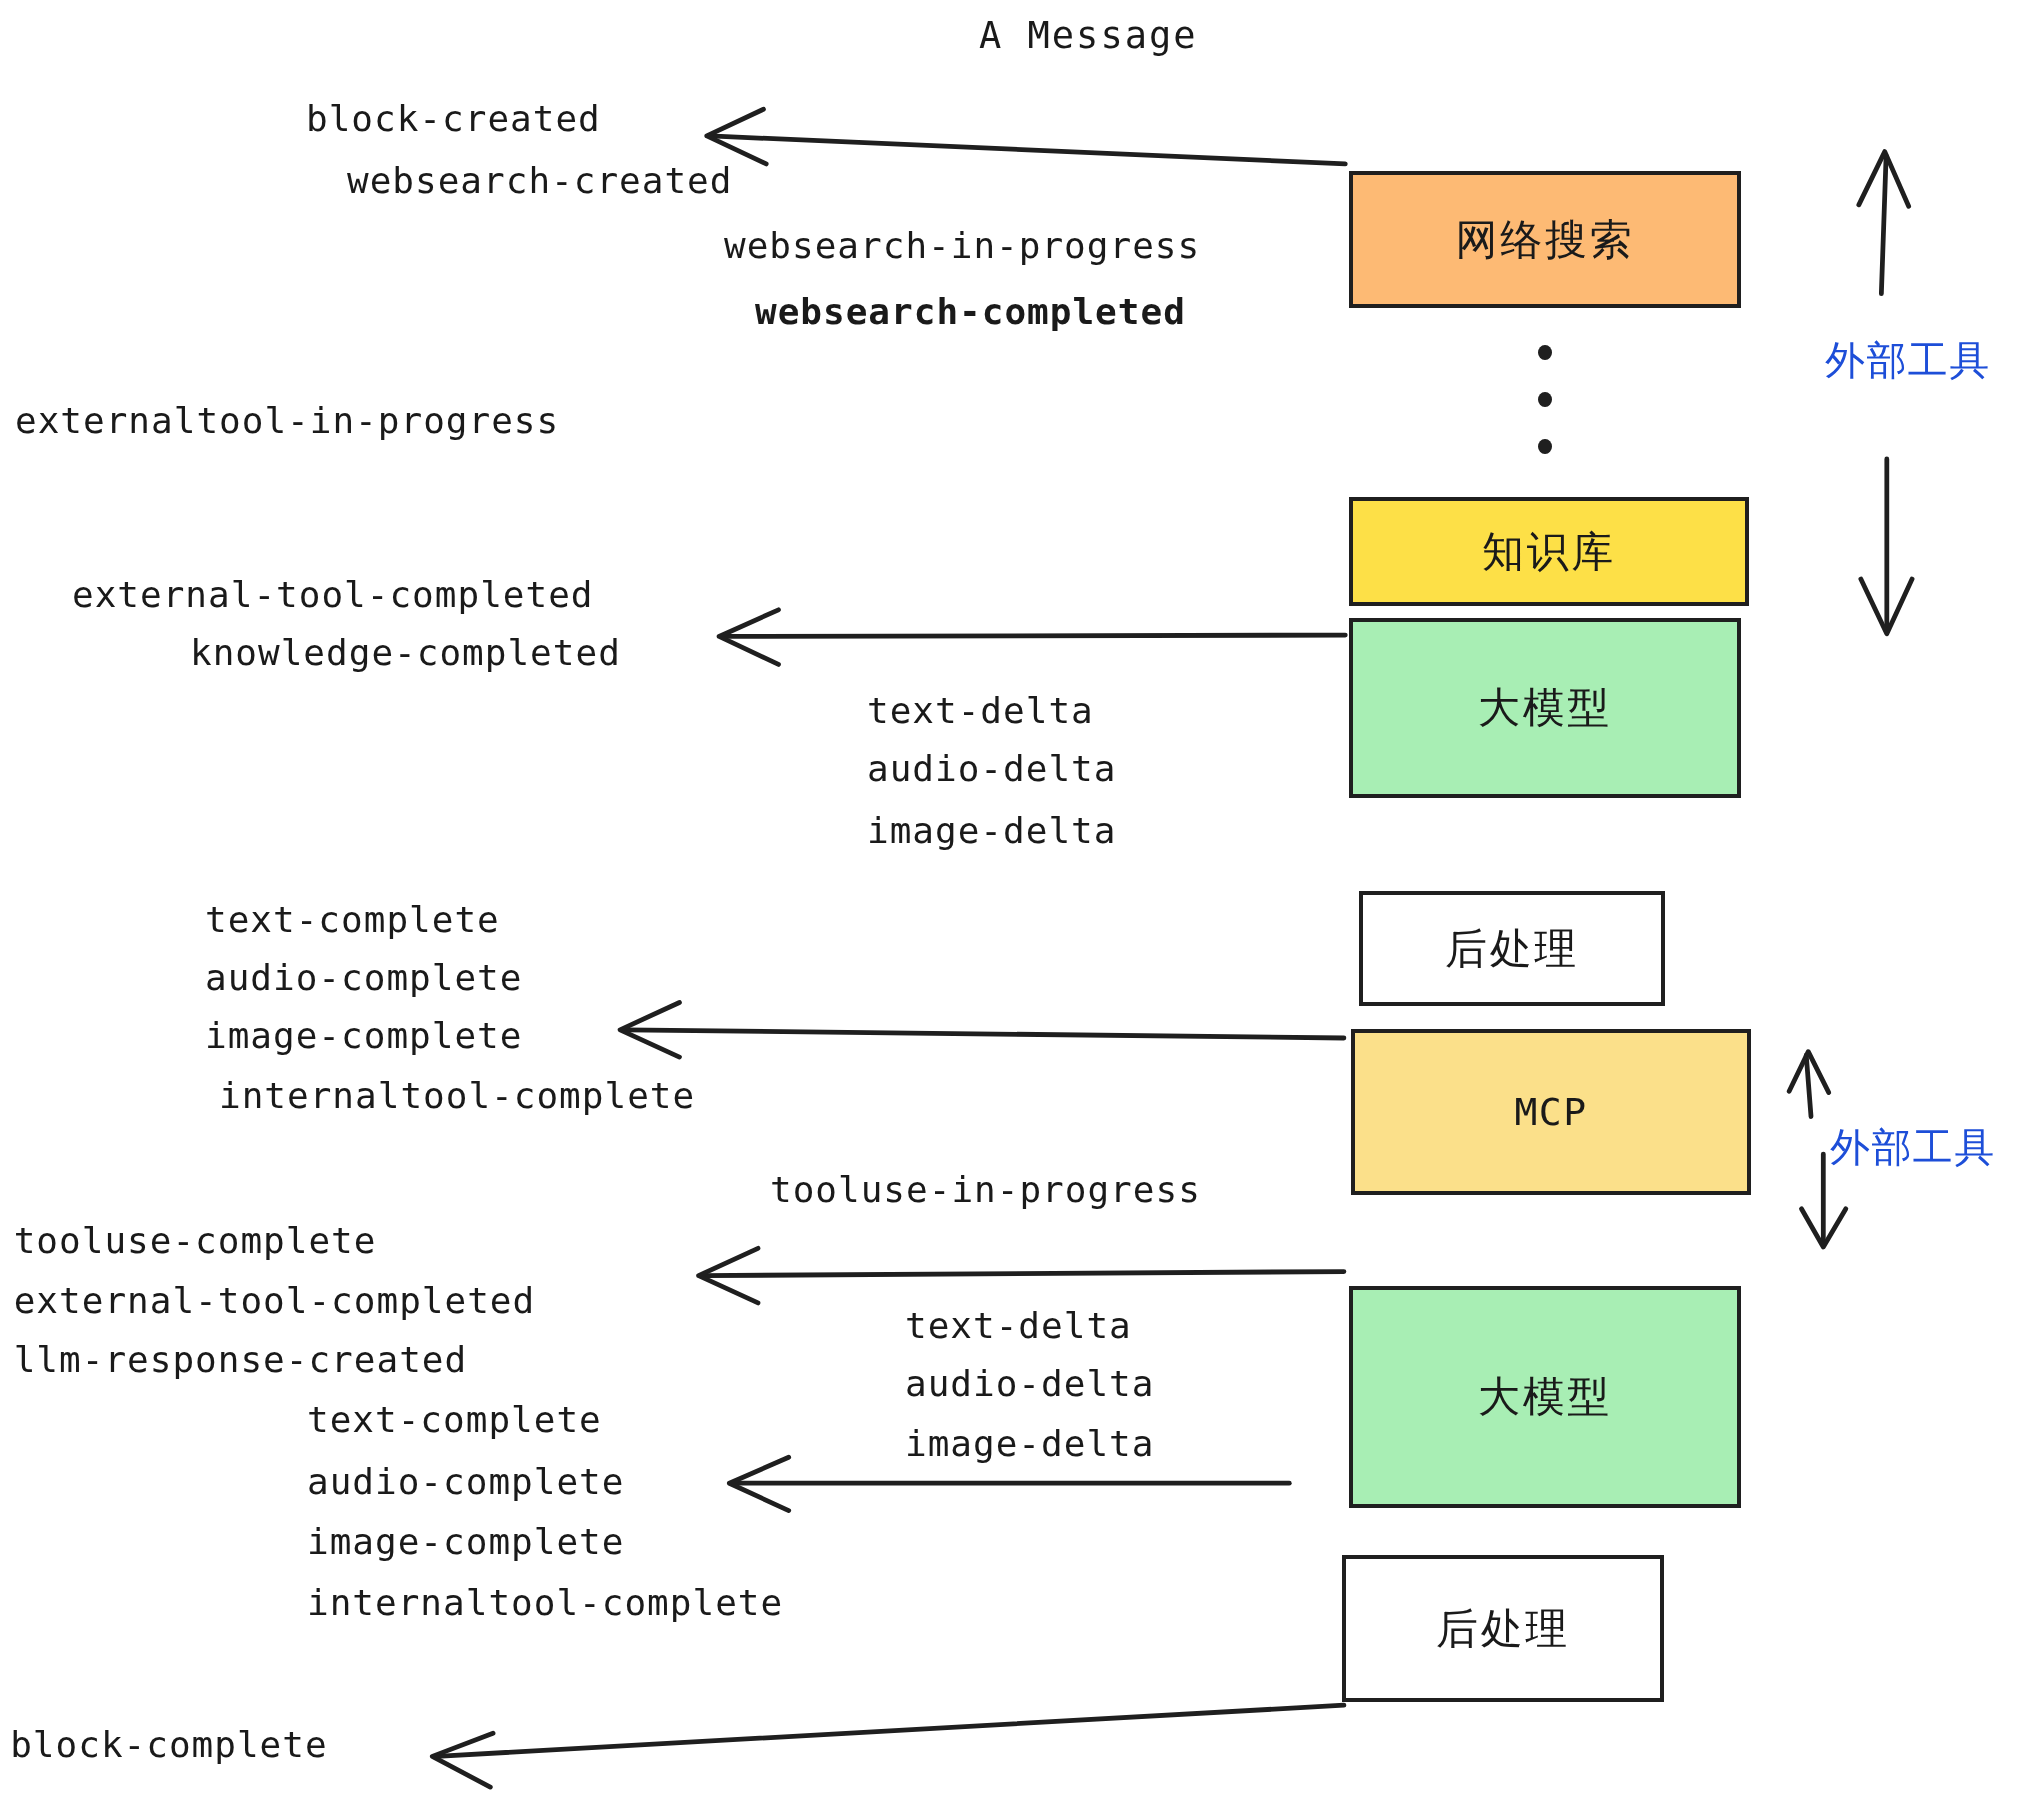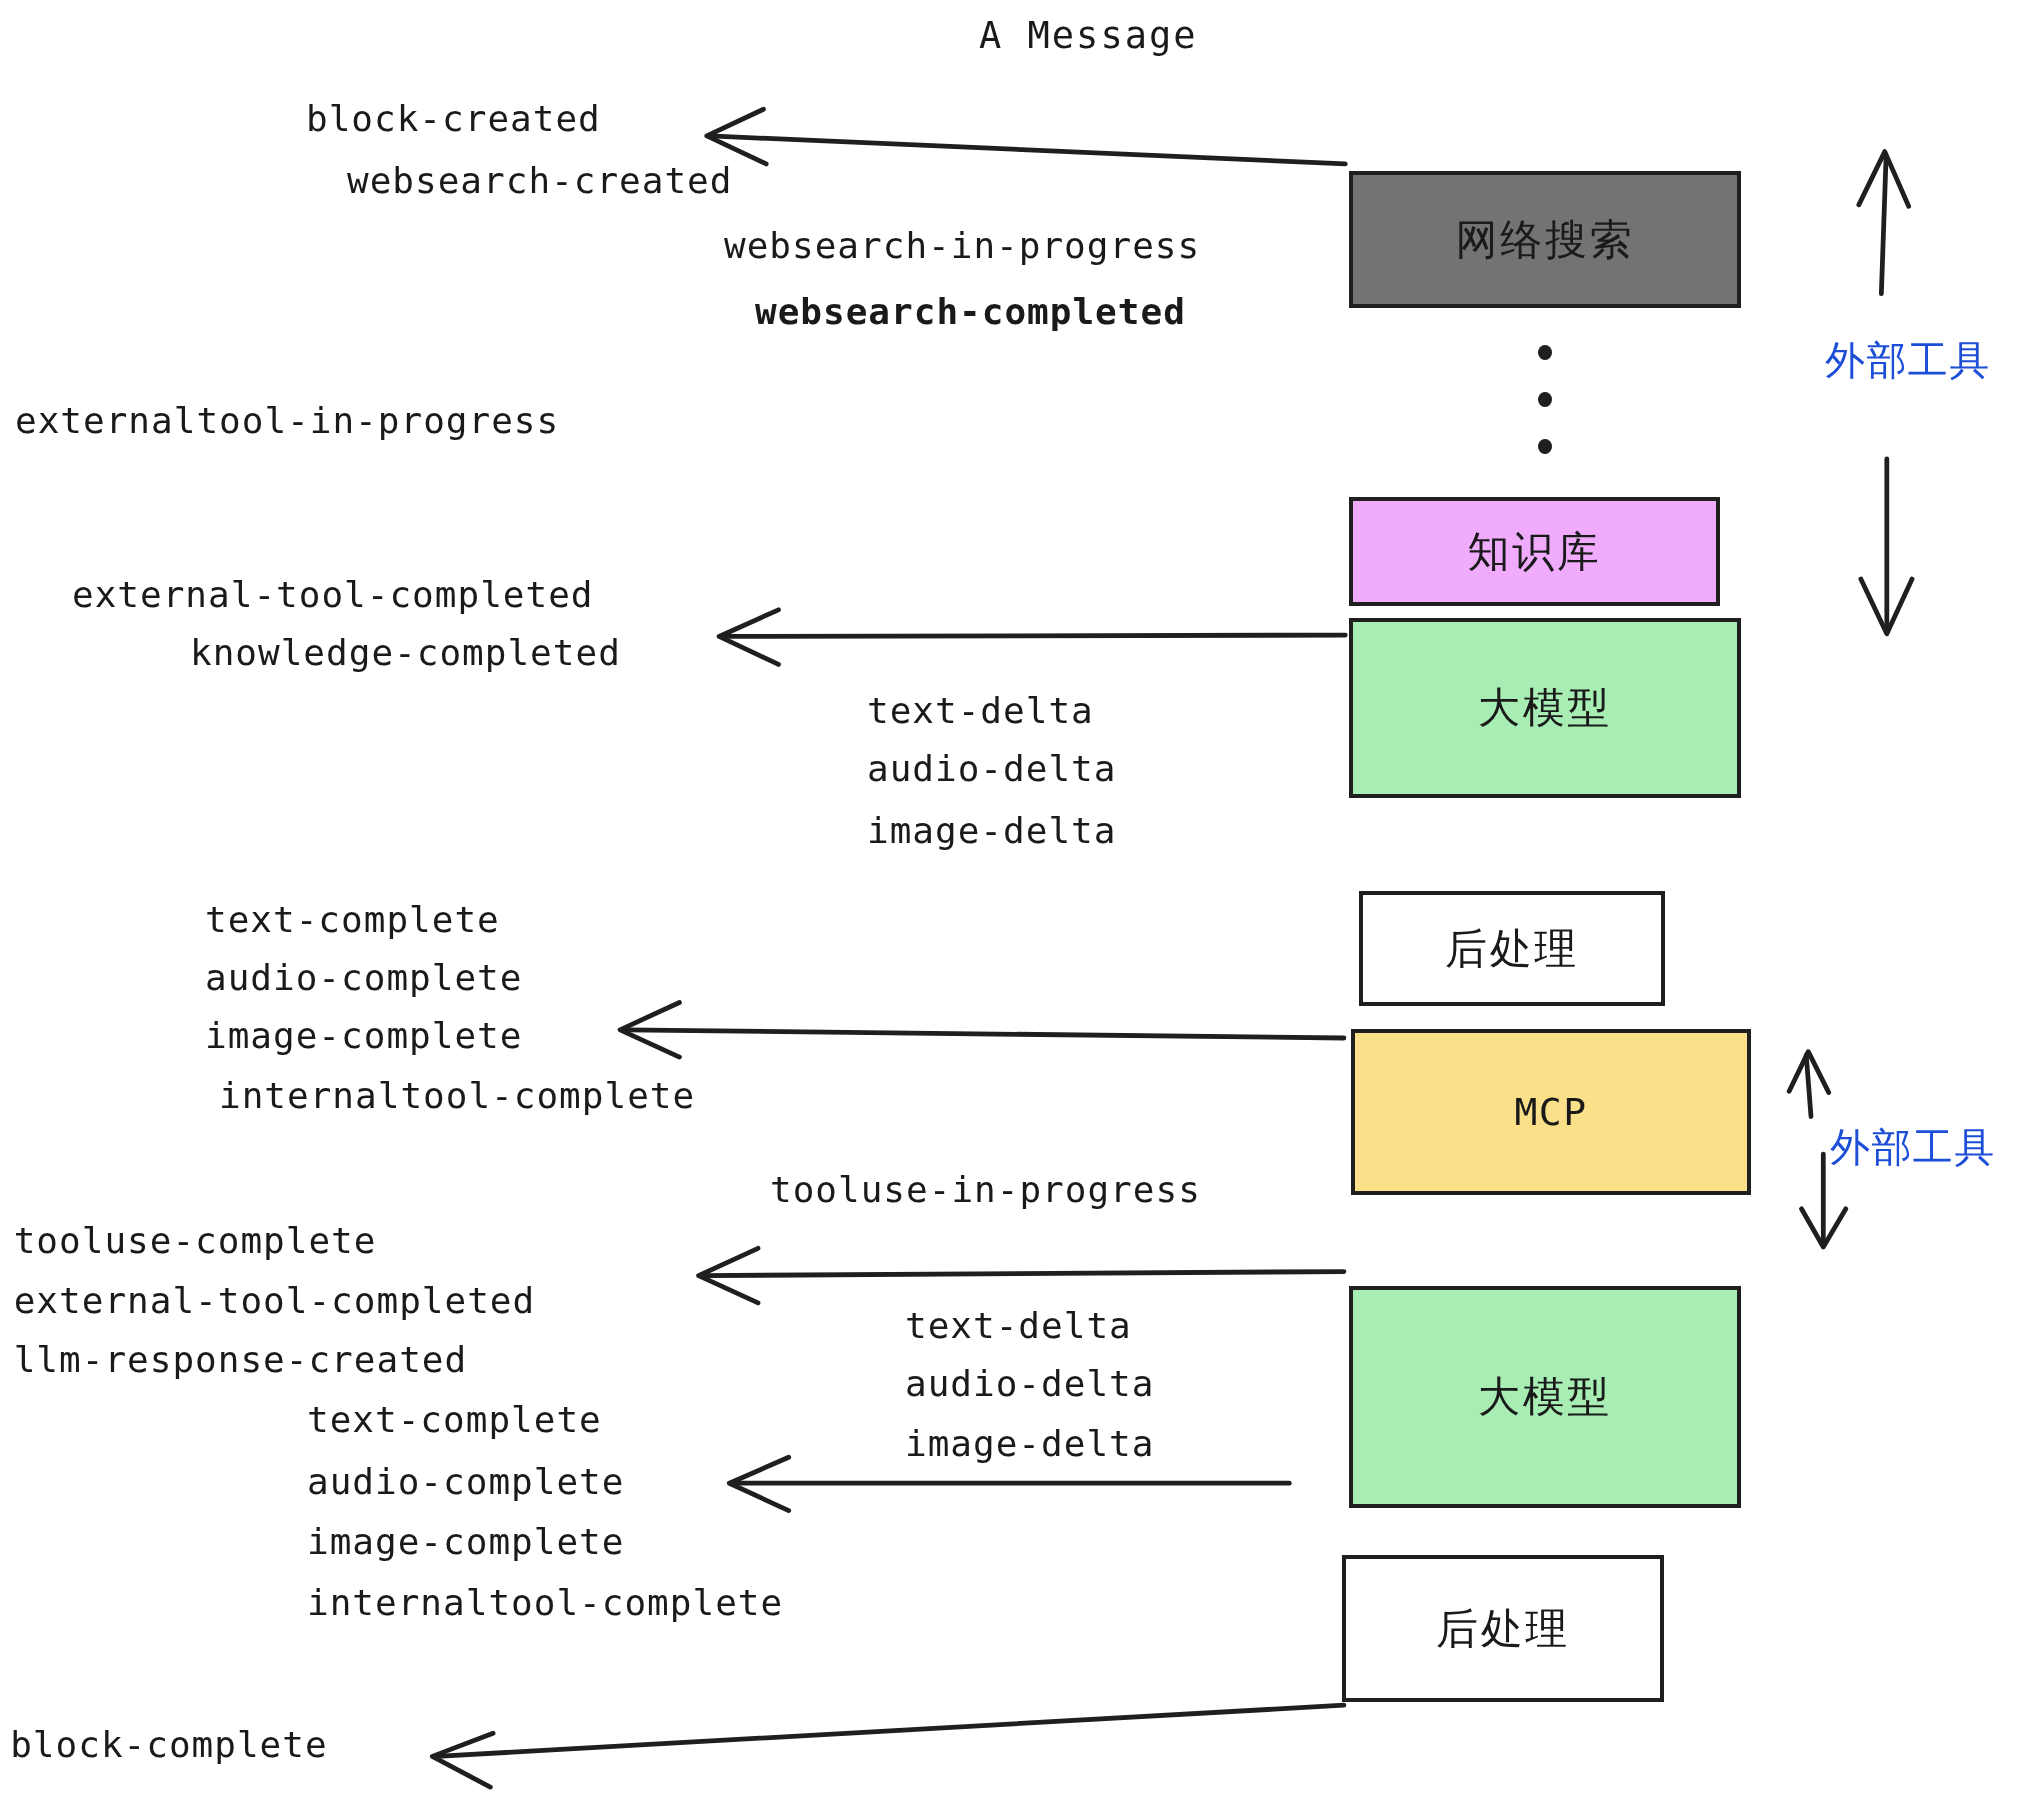--- a/index.html
+++ b/index.html
@@ -71,25 +71,25 @@
     pointer-events:none;
   }
 </style>
 </head>
 <body>
 
 <div id="stage">
 
   <div class="title" style="left:979px;top:13.7px;">A Message</div>
 
-  <div class="box" style="left:1349px;top:171px;width:392px;height:137px;background:#737373;">
+  <div class="box" style="left:1349px;top:171px;width:392px;height:137px;background:#fdba74;">
     <span>网络搜索</span>
   </div>
 
-  <div class="box" style="left:1349px;top:497px;width:371px;height:109px;background:#f0abfc;">
+  <div class="box" style="left:1349px;top:497px;width:400px;height:109px;background:#fde047;">
     <span>知识库</span>
   </div>
 
   <div class="box" style="left:1349px;top:618px;width:392px;height:180px;background:#a8eeb4;">
     <span>大模型</span>
   </div>
 
   <div class="box" style="left:1359px;top:891px;width:306px;height:115px;background:#ffffff;">
     <span>后处理</span>
   </div>

